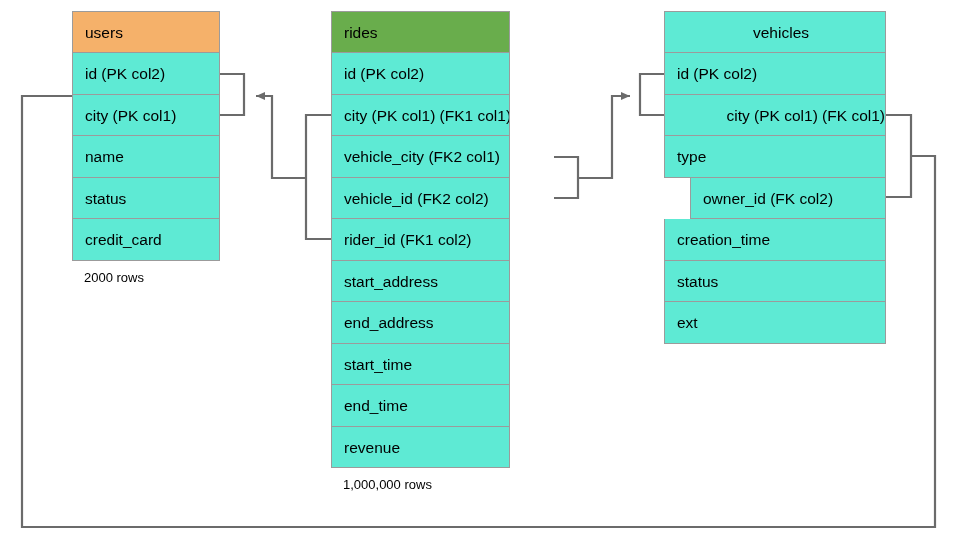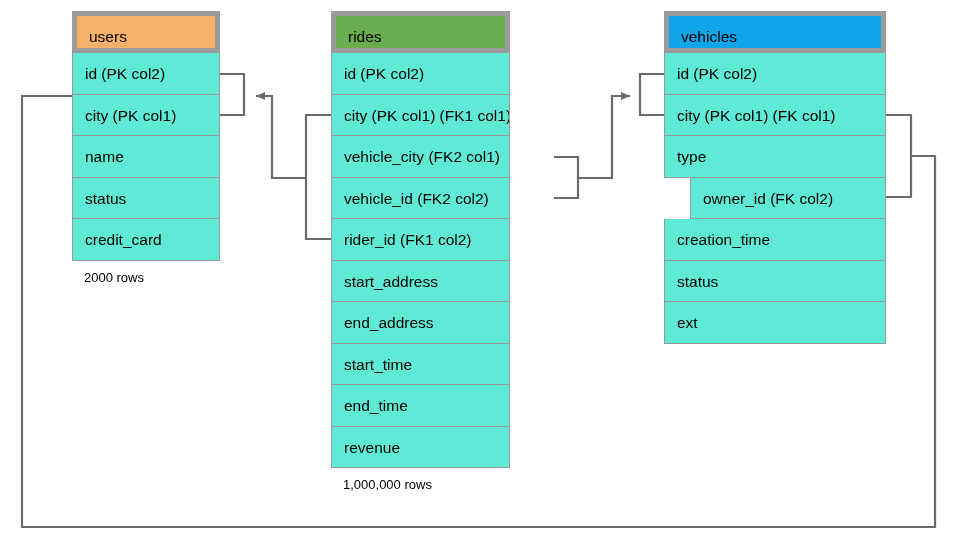--- a/index.html
+++ b/index.html
@@ -36,21 +36,21 @@
     box-sizing: border-box;
     background: #ffffff;
   }
   .tbl-header {
     box-sizing: border-box;
     height: 42px;
     line-height: 42px;
     padding: 0 0 0 12px;
     font-size: 15.5px;
     color: #000;
-    border: 5px solid #b91c1c;
+    border: 1px solid #b91c1c;
     white-space: nowrap;
     overflow: hidden;
   }
   .tbl-row {
     box-sizing: border-box;
     height: 41.5px;
     line-height: 41px;
     padding: 0 0 0 12px;
     font-size: 15.5px;
     color: #000;
@@ -128,23 +128,23 @@
     <div class="tbl-row" style="border-color: rgb(155, 155, 155);">rider_id (FK1 col2)</div>
     <div class="tbl-row" style="border-color: rgb(155, 155, 155);">start_address</div>
     <div class="tbl-row" style="border-color: rgb(155, 155, 155);">end_address</div>
     <div class="tbl-row" style="border-color: rgb(155, 155, 155);">start_time</div>
     <div class="tbl-row" style="border-color: rgb(155, 155, 155);">end_time</div>
     <div class="tbl-row" style="border-color: rgb(155, 155, 155);">revenue</div>
     <div class="tbl-footnote">1,000,000 rows</div>
   </div>
 
   <div class="table-card" id="vehicles-card">
-    <div class="tbl-header" style="background: #0ea5e9; border-color: rgb(155, 155, 155);">vehicles</div>
+    <div class="tbl-header" style="background: #5eead4; border-color: rgb(155, 155, 155); text-align: center;">vehicles</div>
     <div class="tbl-row" style="border-color: rgb(155, 155, 155);">id (PK col2)</div>
-    <div class="tbl-row" style="border-color: rgb(155, 155, 155);">city (PK col1) (FK col1)</div>
+    <div class="tbl-row" style="border-color: rgb(155, 155, 155); text-align: right;">city (PK col1) (FK col1)</div>
     <div class="tbl-row" style="border-color: rgb(155, 155, 155);">type</div>
     <div class="tbl-row" style="border-color: rgb(155, 155, 155); margin-left: 26px;">owner_id (FK col2)</div>
     <div class="tbl-row" style="border-color: rgb(155, 155, 155);">creation_time</div>
     <div class="tbl-row" style="border-color: rgb(155, 155, 155);">status</div>
     <div class="tbl-row" style="border-color: rgb(155, 155, 155);">ext</div>
   </div>
 
 </div>
 
 </body></html>

